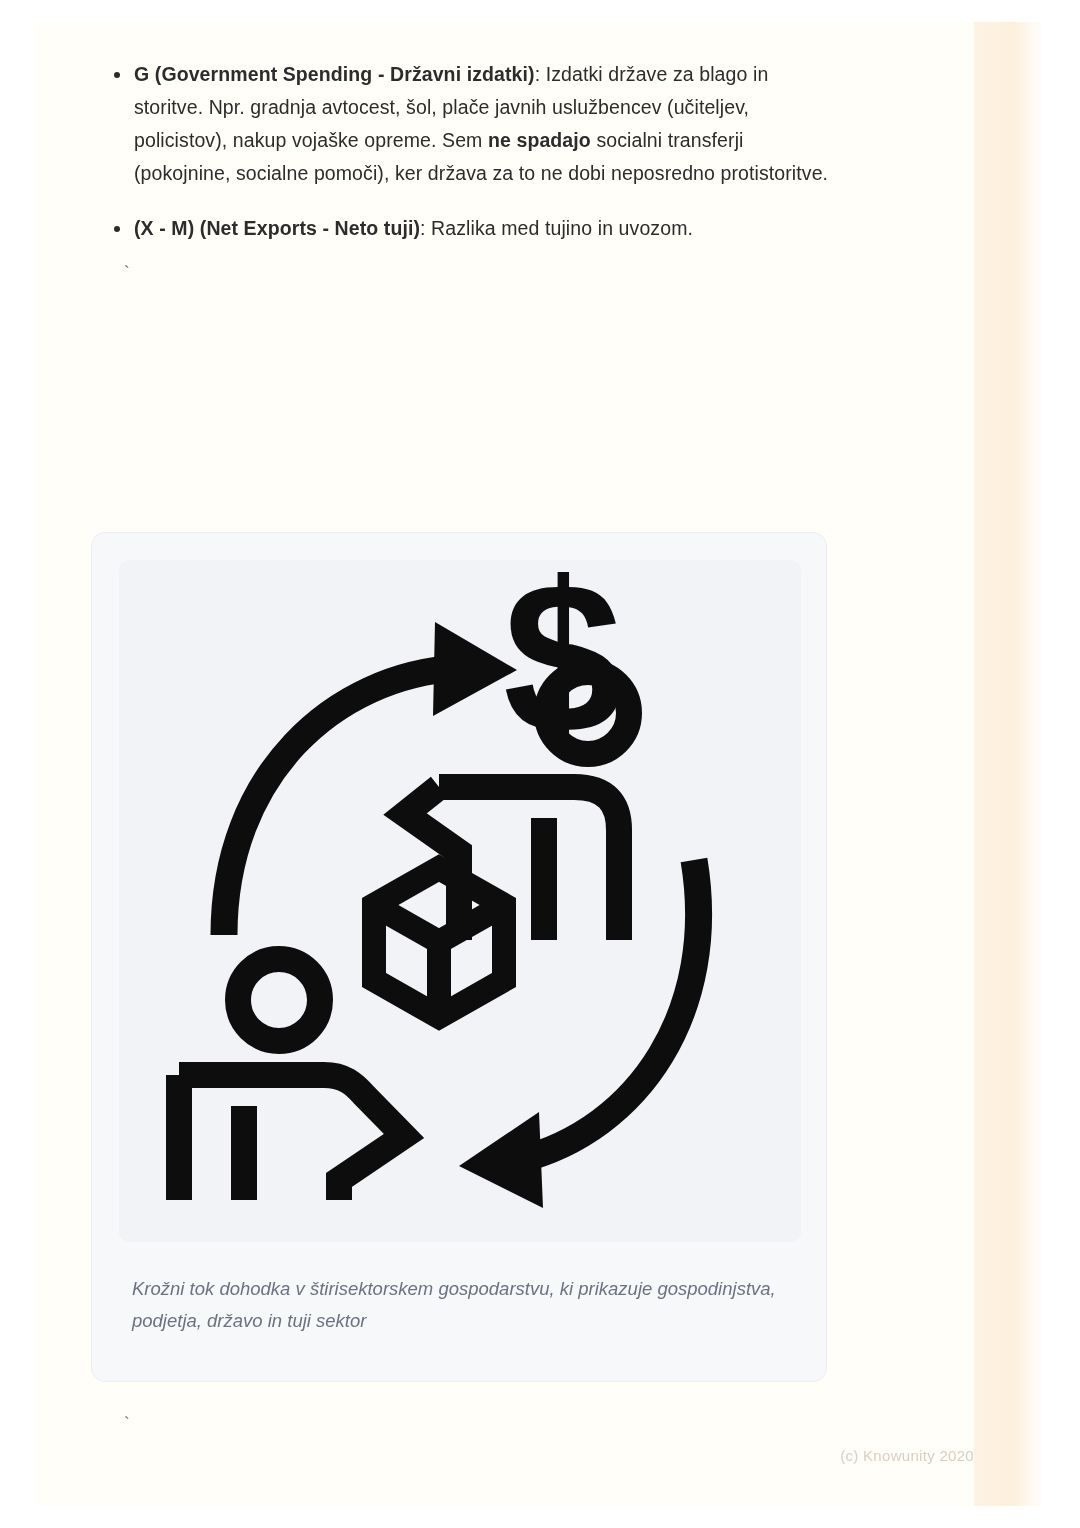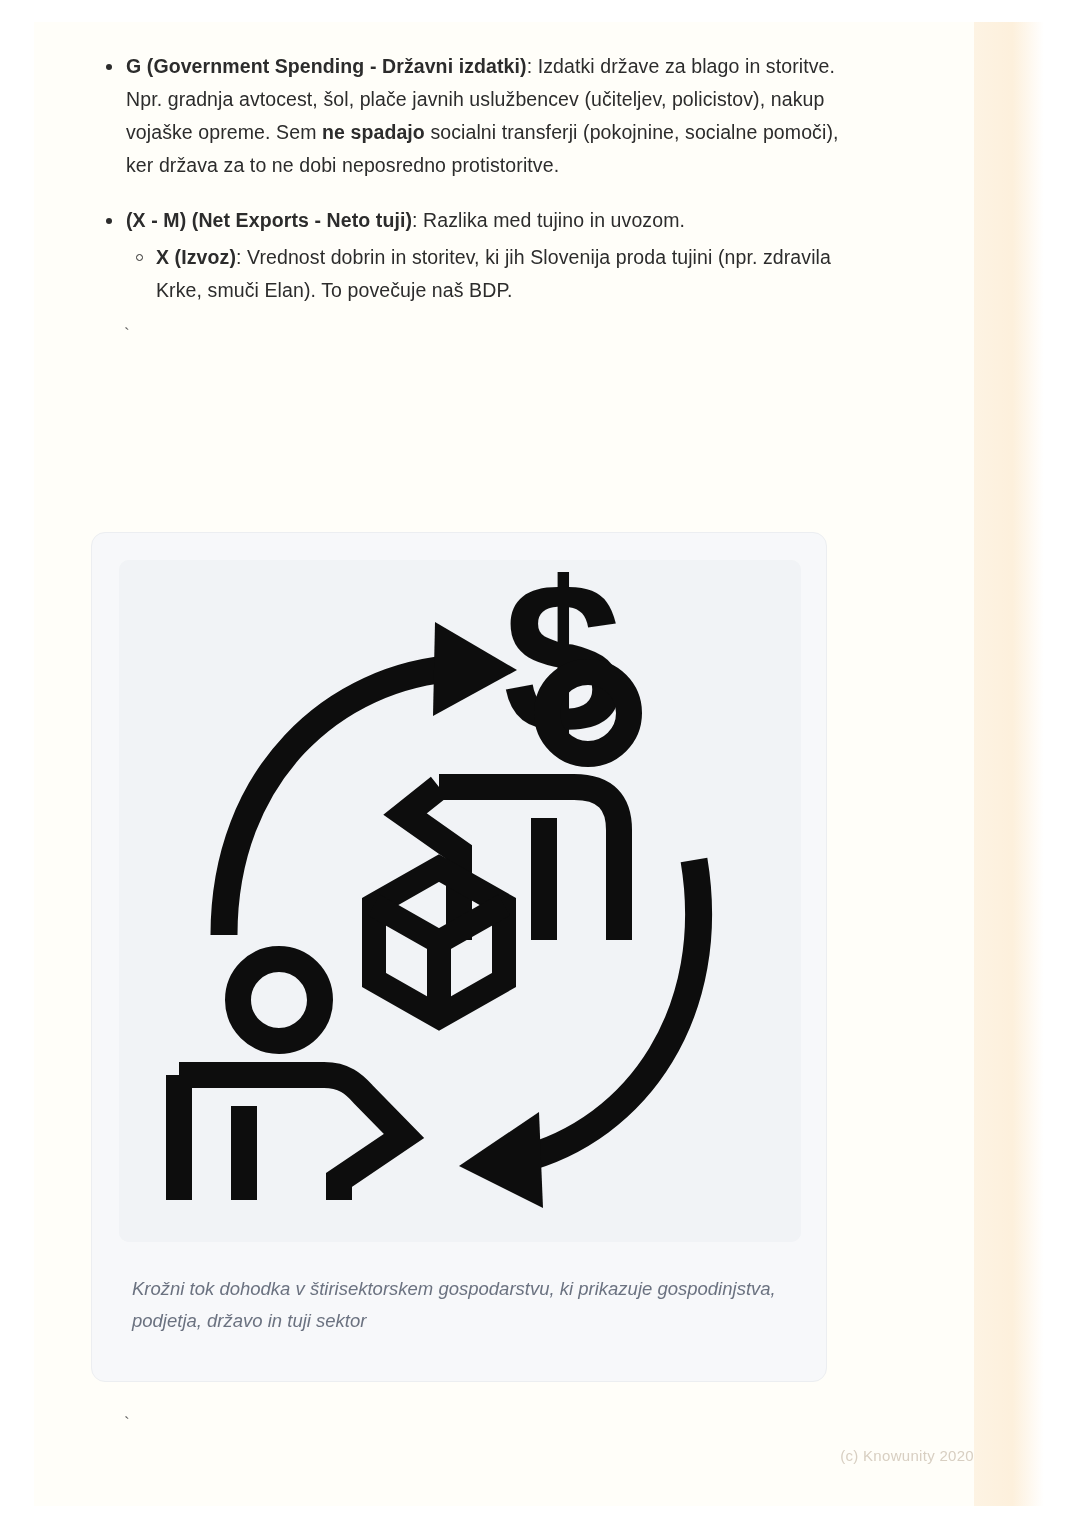--- a/index.html
+++ b/index.html
@@ -40,21 +40,21 @@
     background: linear-gradient(to right, #fdf3e3 0%, #fdf0dc 55%, #ffffff 100%);
   }
   .content {
     position: absolute;
     left: 60px;
     top: 24px;
     width: 760px;
   }
 
   ul.lvl1 {
-    margin: 4px;
+    margin: 12px;
     padding: 0 0 0 28px;
     list-style: none;
   }
   ul.lvl1 > li {
     position: relative;
     margin: 0 0 22px 0;
     font-size: 19.5px;
     line-height: 33px;
     color: #2c2c2c;
     letter-spacing: 0.1px;
@@ -168,23 +168,20 @@
   <div class="page-inner">
 
     <div class="content">
       <ul class="lvl1">
         <li>
           <b>G (Government Spending - Državni izdatki)</b><span>: Izdatki države za blago in storitve. Npr. gradnja avtocest, šol, plače javnih uslužbencev (učiteljev, policistov), nakup vojaške opreme. Sem </span><b>ne spadajo</b><span> socialni transferji (pokojnine, socialne pomoči), ker država za to ne dobi neposredno protistoritve.</span>
         </li>
         <li>
           <b>(X - M) (Net Exports - Neto tuji)</b><span>: Razlika med tujino in uvozom.</span>
           <ul class="lvl2">
-            <li>
-              <b>X (Izvoz)</b><span>: Vrednost dobrin in storitev, ki jih Slovenija proda tujini (npr. zdravila Krke, smuči Elan). To povečuje naš BDP.</span>
-            </li>
           </ul>
         </li>
       </ul>
       <div class="tick">`</div>
     </div>
 
     <div class="figure-card">
       <div class="figure-image-box">
         <svg width="682" height="682" viewBox="0 0 682 682">
           <rect x="0" y="0" width="682" height="682" fill="#f1f3f6"></rect>

